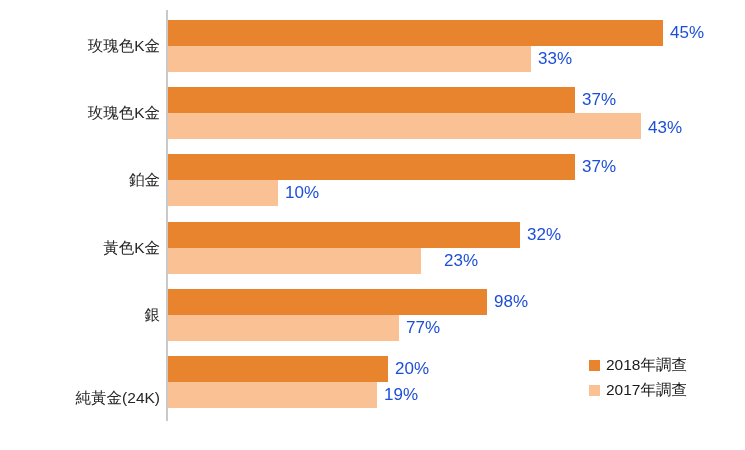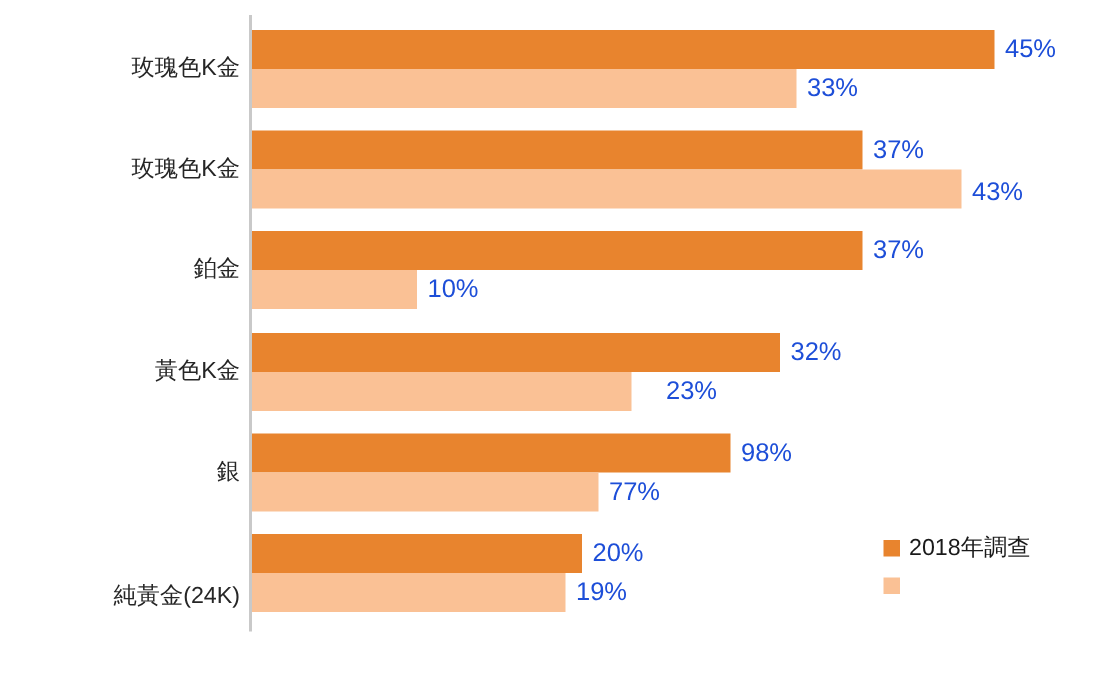--- a/index.html
+++ b/index.html
@@ -149,16 +149,17 @@
       </div>
   </div>
 
   <div class="legend" id="legend">
       <div class="legend-item">
         <span class="legend-swatch" style="background: rgb(232, 132, 46);"></span>
         <span class="legend-label">2018年調查</span>
       </div>
       <div class="legend-item">
         <span class="legend-swatch" style="background: rgb(250, 193, 149);"></span>
+        <span class="legend-label">2017年調查</span>
       </div>
     </div>
 
 </div>
 
 </body></html>

